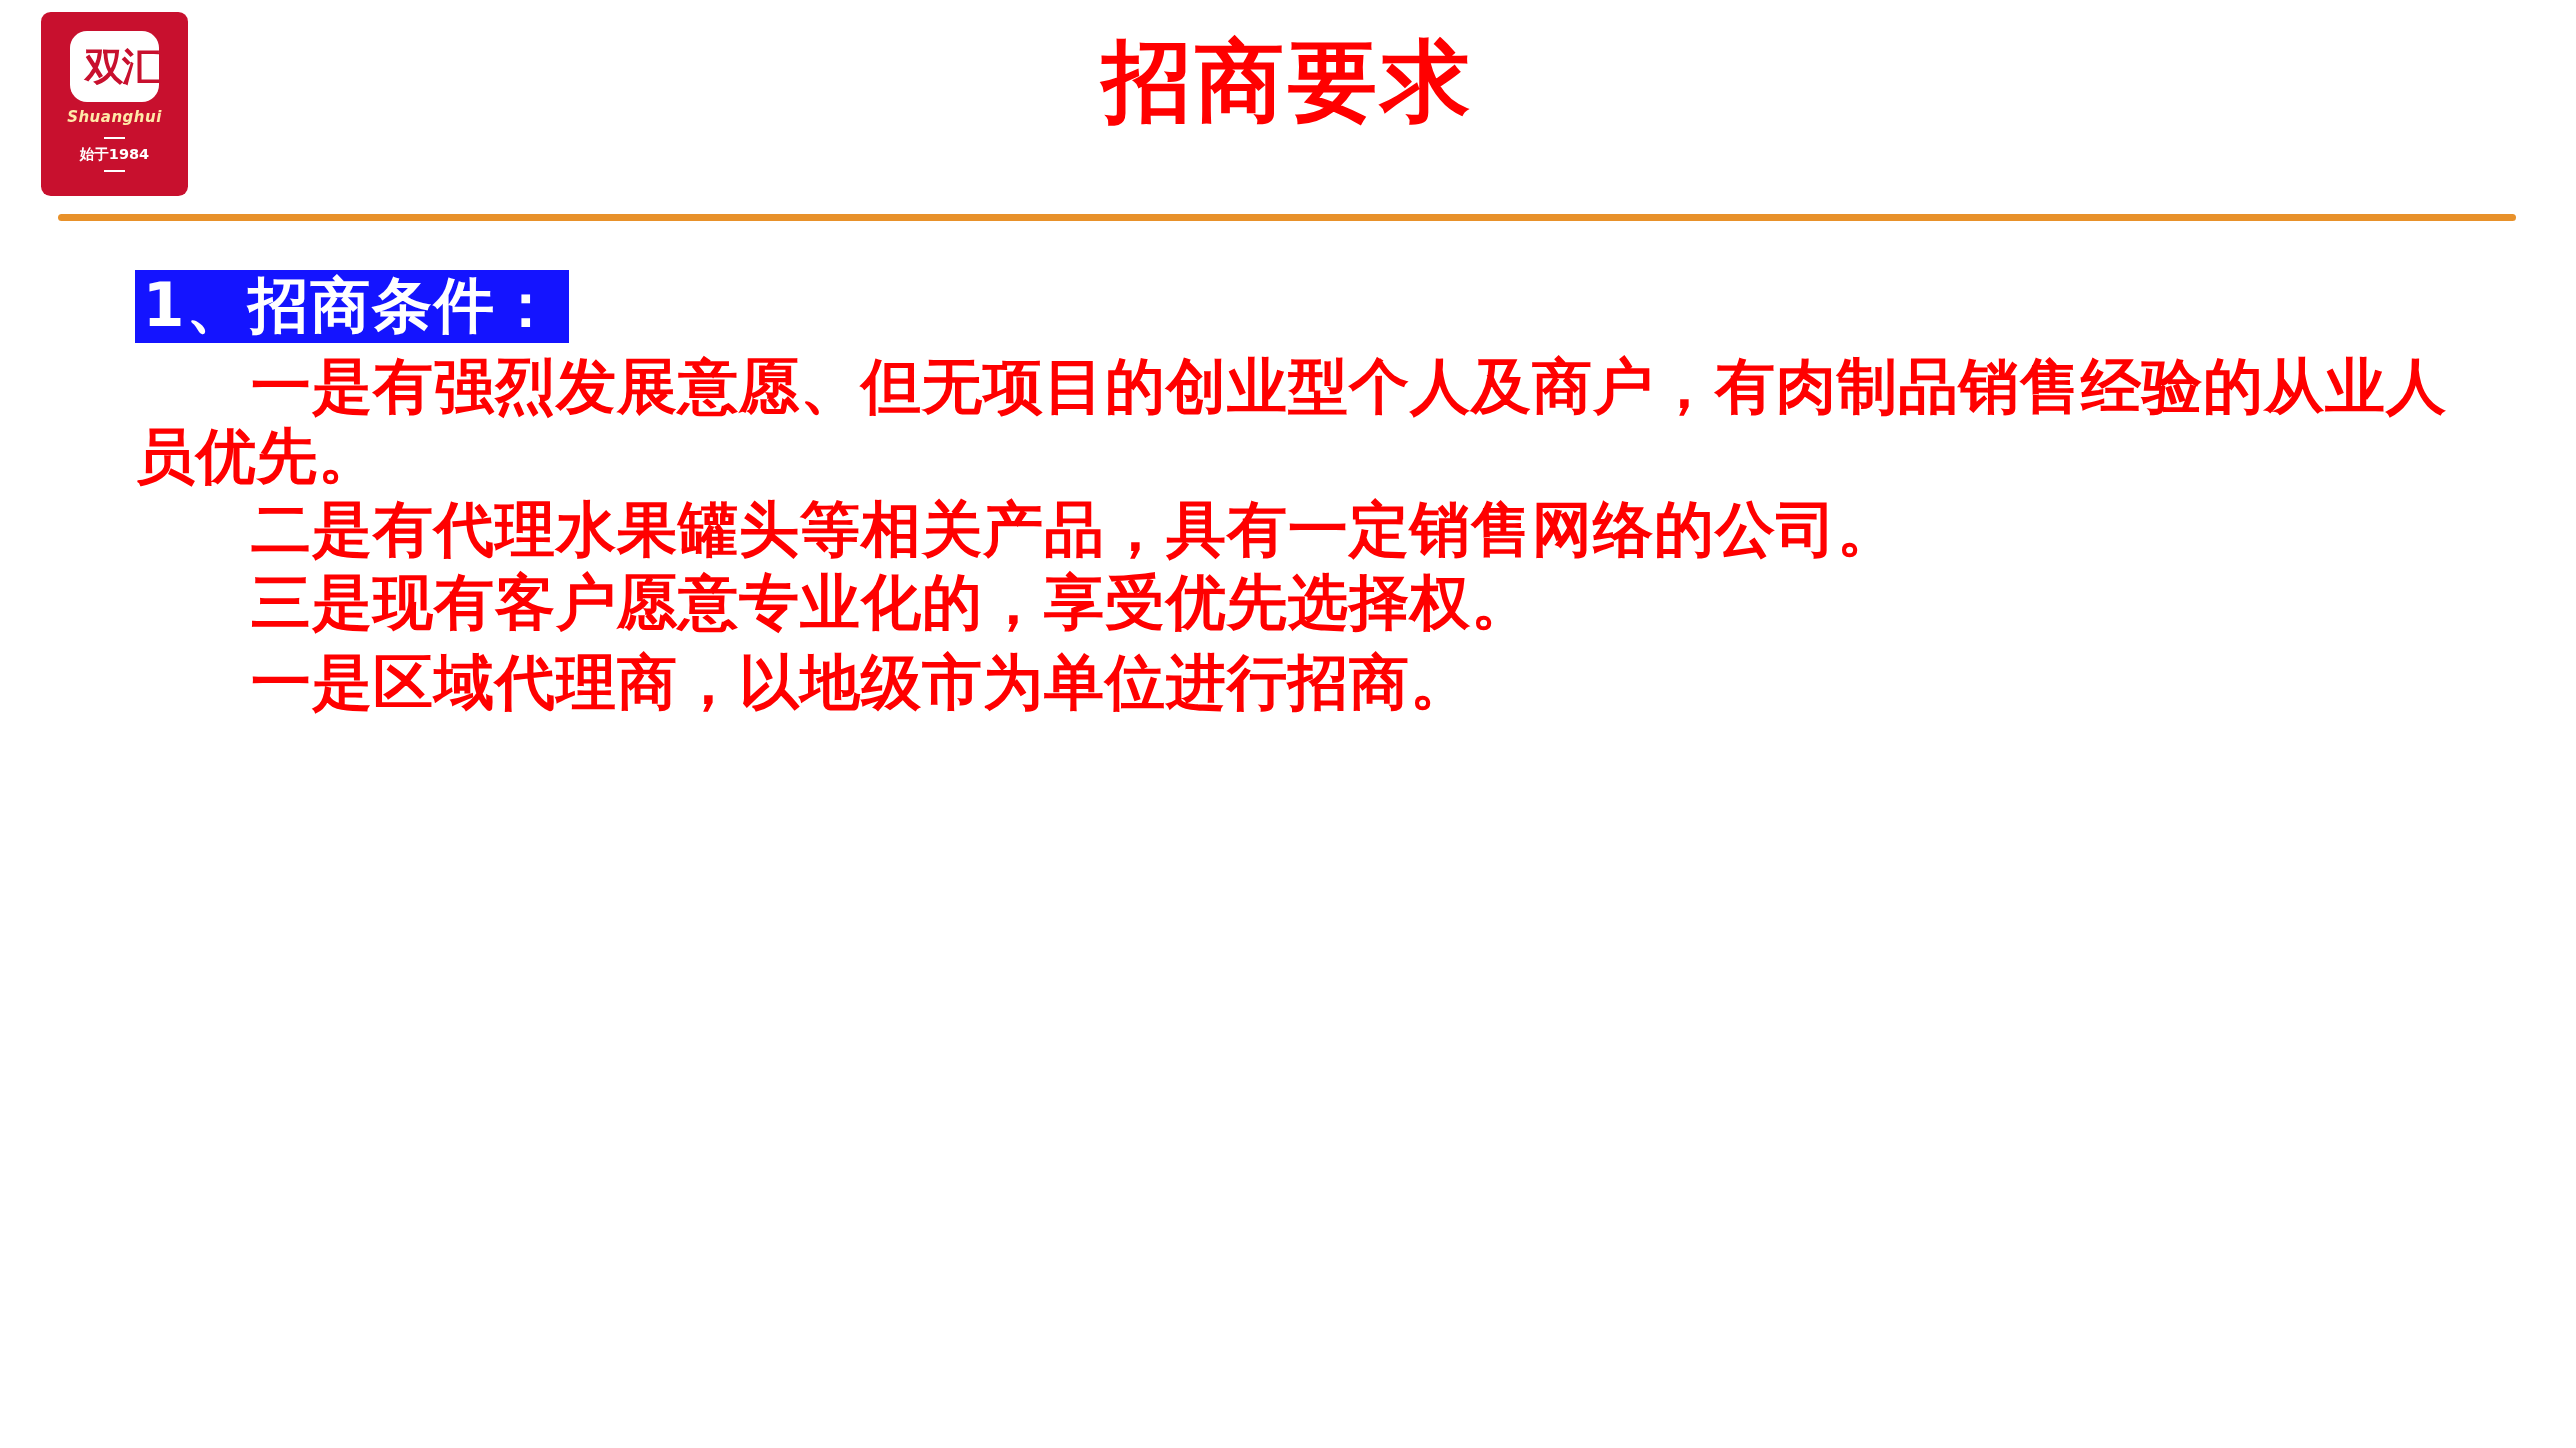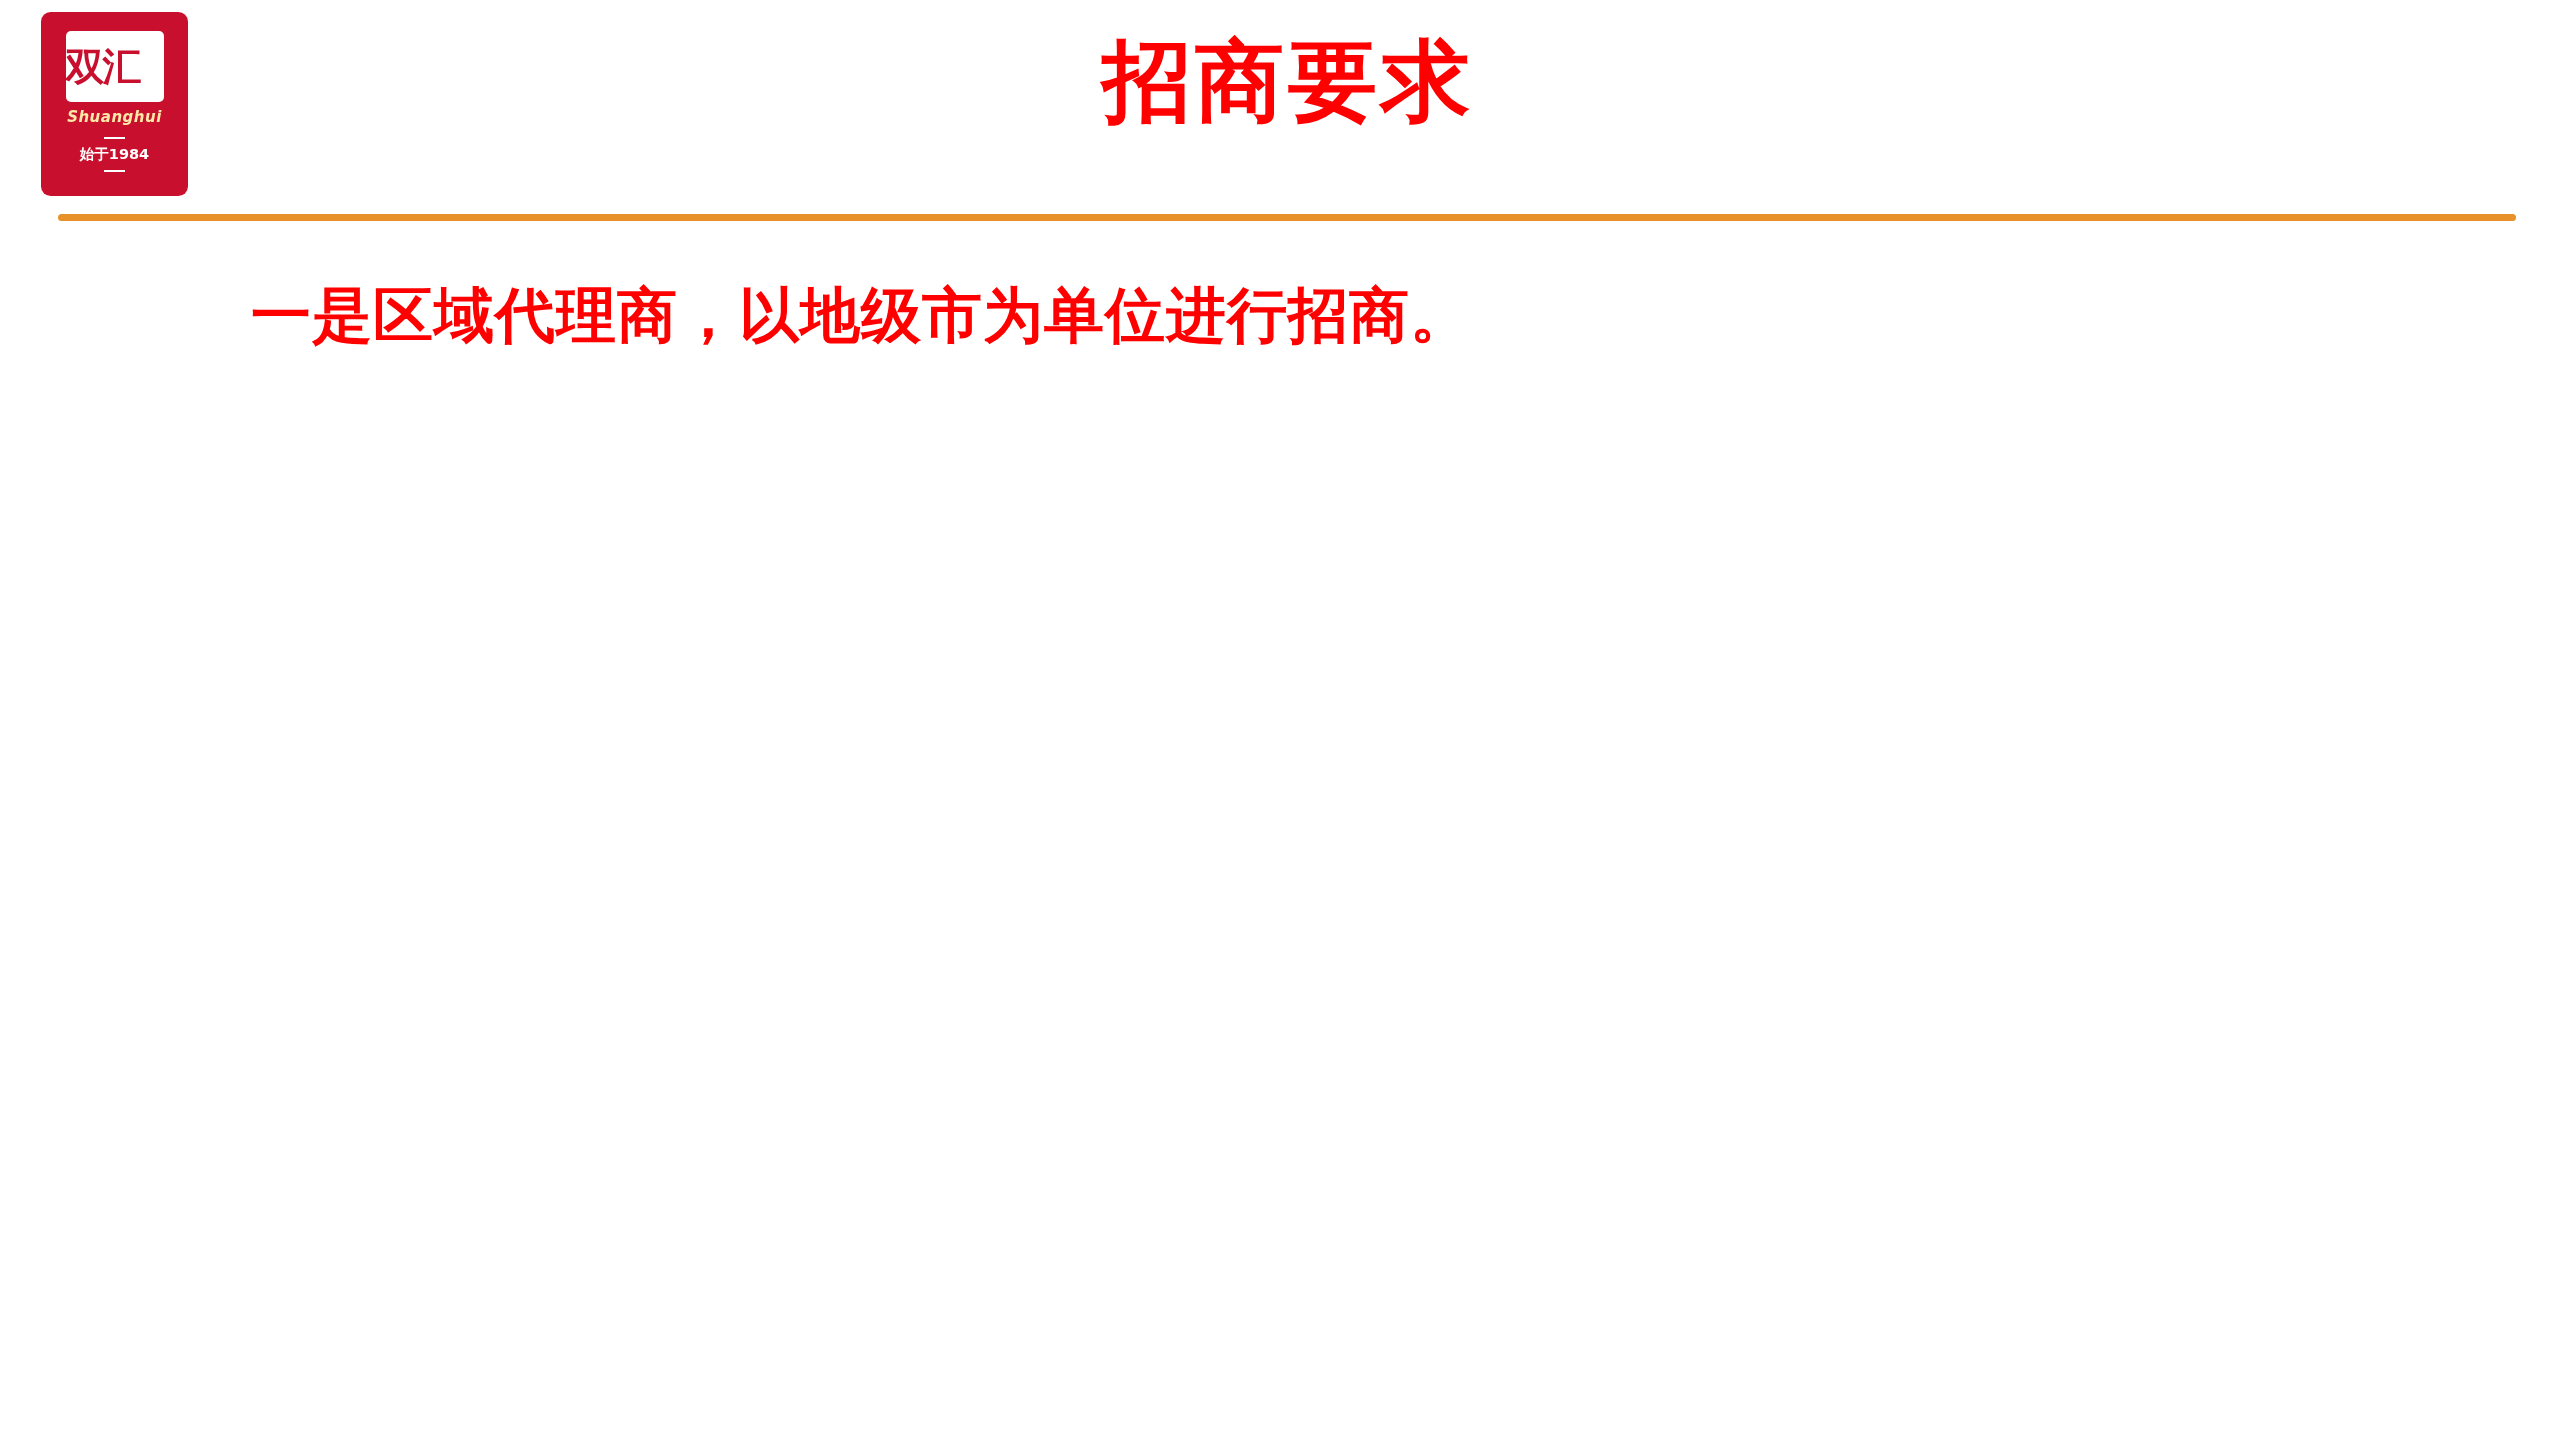--- a/index.html
+++ b/index.html
@@ -25,27 +25,27 @@
     background: #c8102e;
     border-radius: 9.7px;
     box-sizing: border-box;
     padding: 13.5px 9.7px 9.7px 9.7px;
     display: flex;
     flex-direction: column;
     align-items: center;
     justify-content: flex-start;
   }
   .logo-mark {
-    width: 98px;
+    width: 89px;
     height: 71px;
     background: #ffffff;
-    border-radius: 5px;
+    border-radius: 17px;
     display: flex;
     align-items: center;
-    justify-content: flex-start;
+    justify-content: flex-end;
     margin-top: 5.8px;
   }
   .logo-mark-text {
     color: #c8102e;
     font-size: 39px;
     font-weight: 700;
     line-height: 1;
     letter-spacing: -1.9px;
   }
   .logo-pinyin {
@@ -152,19 +152,25 @@
     <span class="logo-since">始于1984</span>
     <span class="logo-rule"></span>
   </div>
 </div>
 
 <div class="slide-title">招商要求</div>
 <div class="title-divider"></div>
 
 <div class="body-area">
 
+  <div>
+    <div class="section-head">1、招商条件：</div>
+    <p class="para">一是有强烈发展意愿、但无项目的创业型个人及商户，有肉制品销售经验的从业人员优先。</p>
+    <p class="para tight">二是有代理水果罐头等相关产品，具有一定销售网络的公司。</p>
+    <p class="para tight">三是现有客户愿意专业化的，享受优先选择权。</p>
+  </div>
 
   <div class="sec2-head-wrap">
     <p class="para">一是区域代理商，以地级市为单位进行招商。</p>
   </div>
 
 </div>
 
 
 </body></html>

